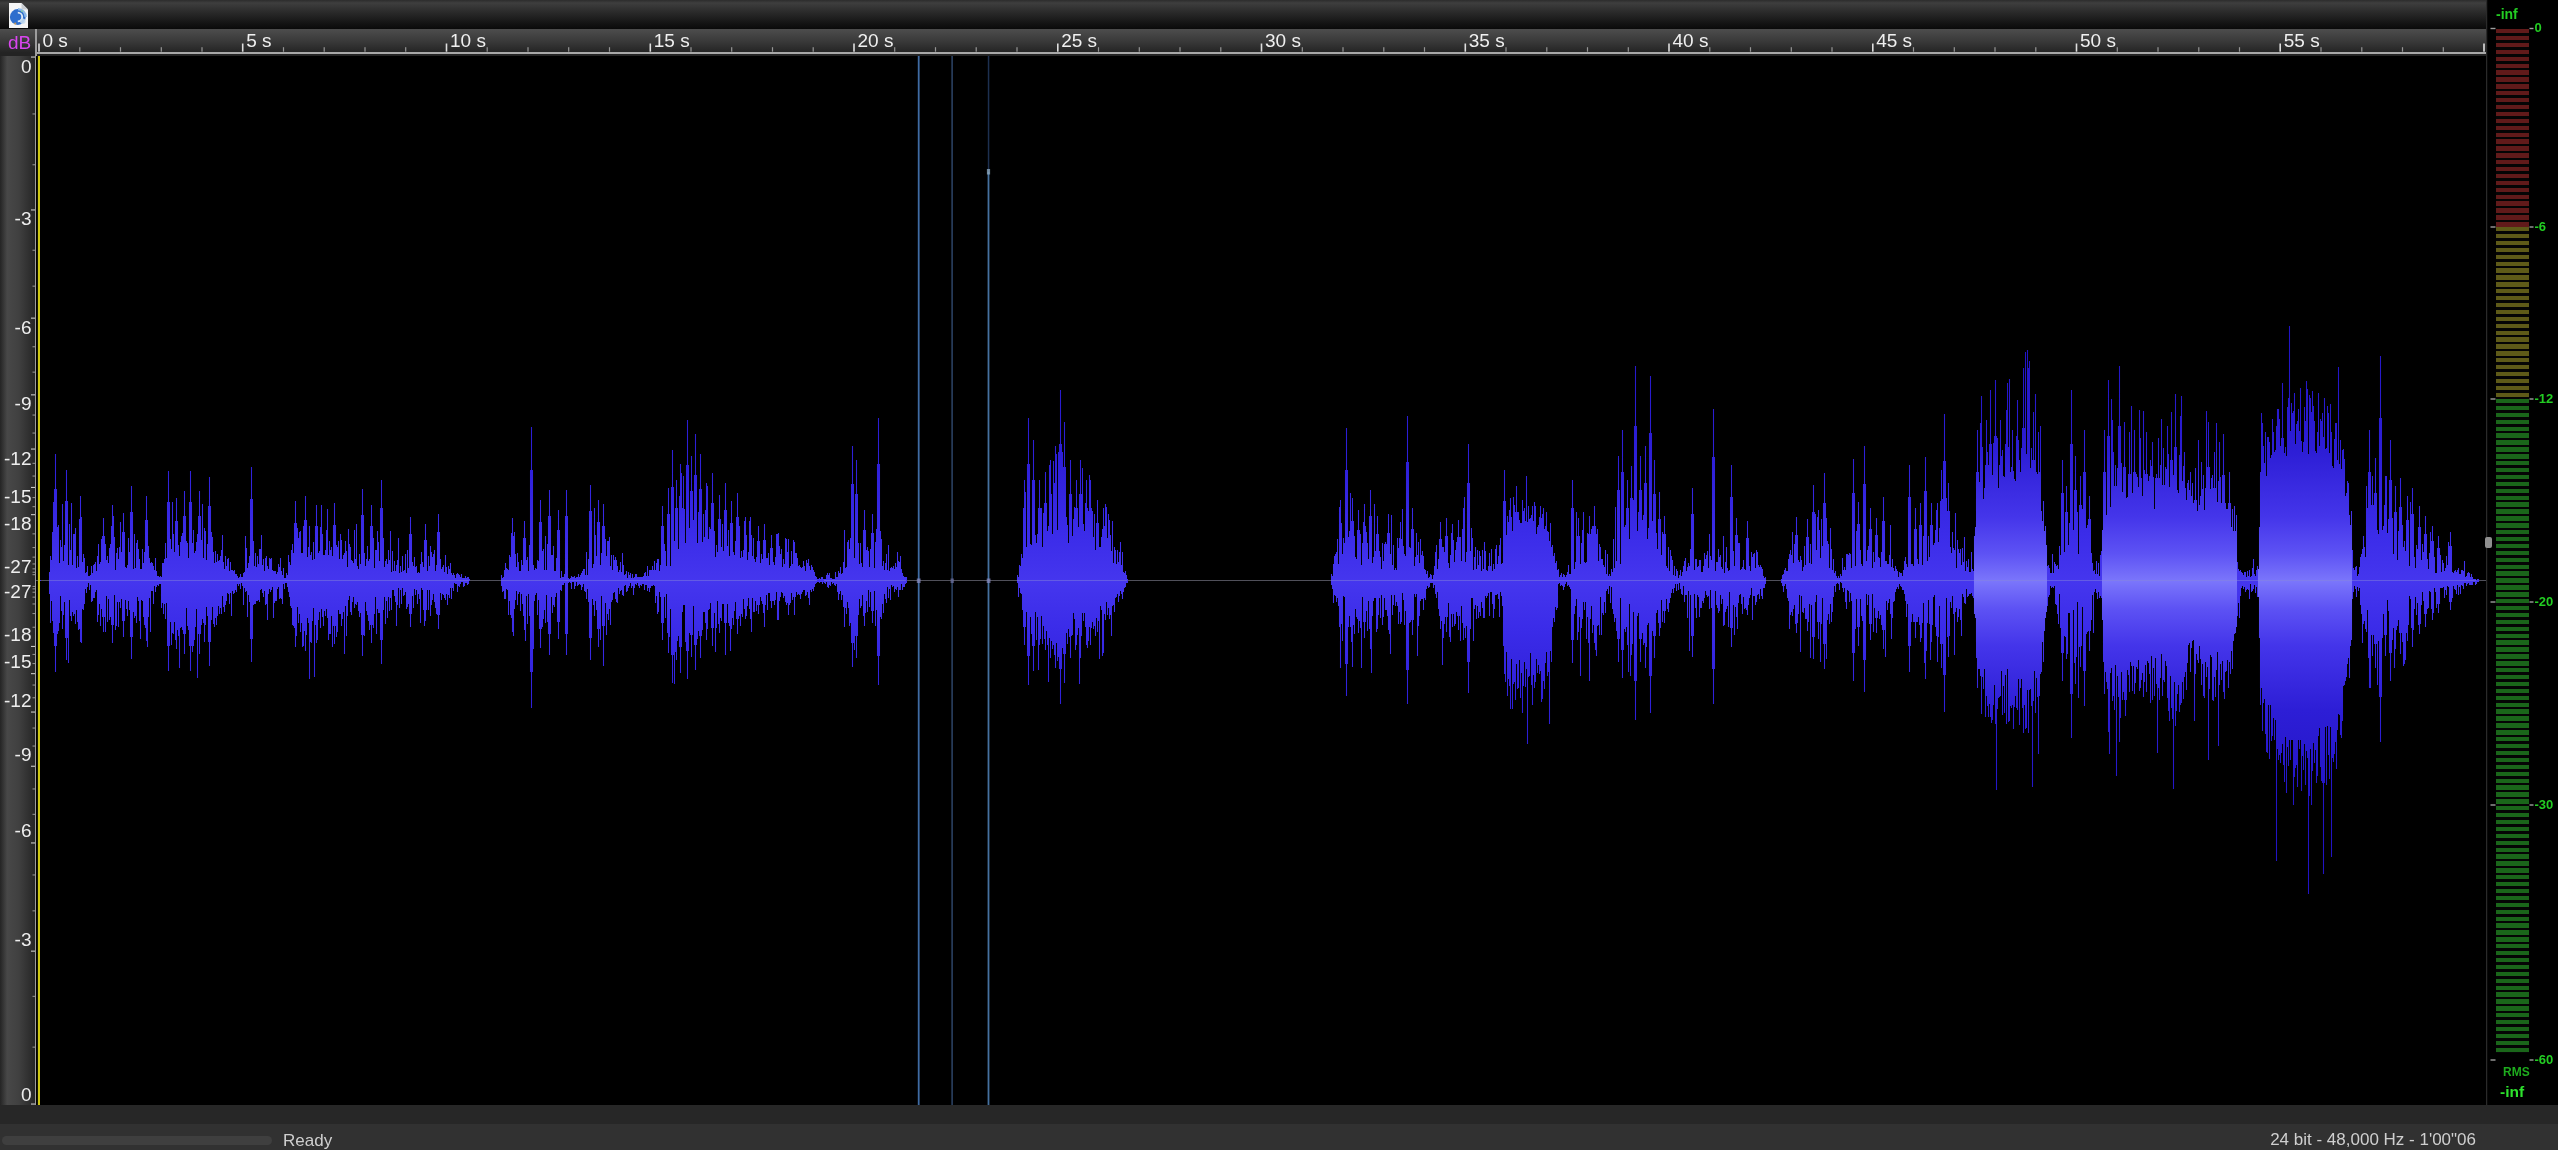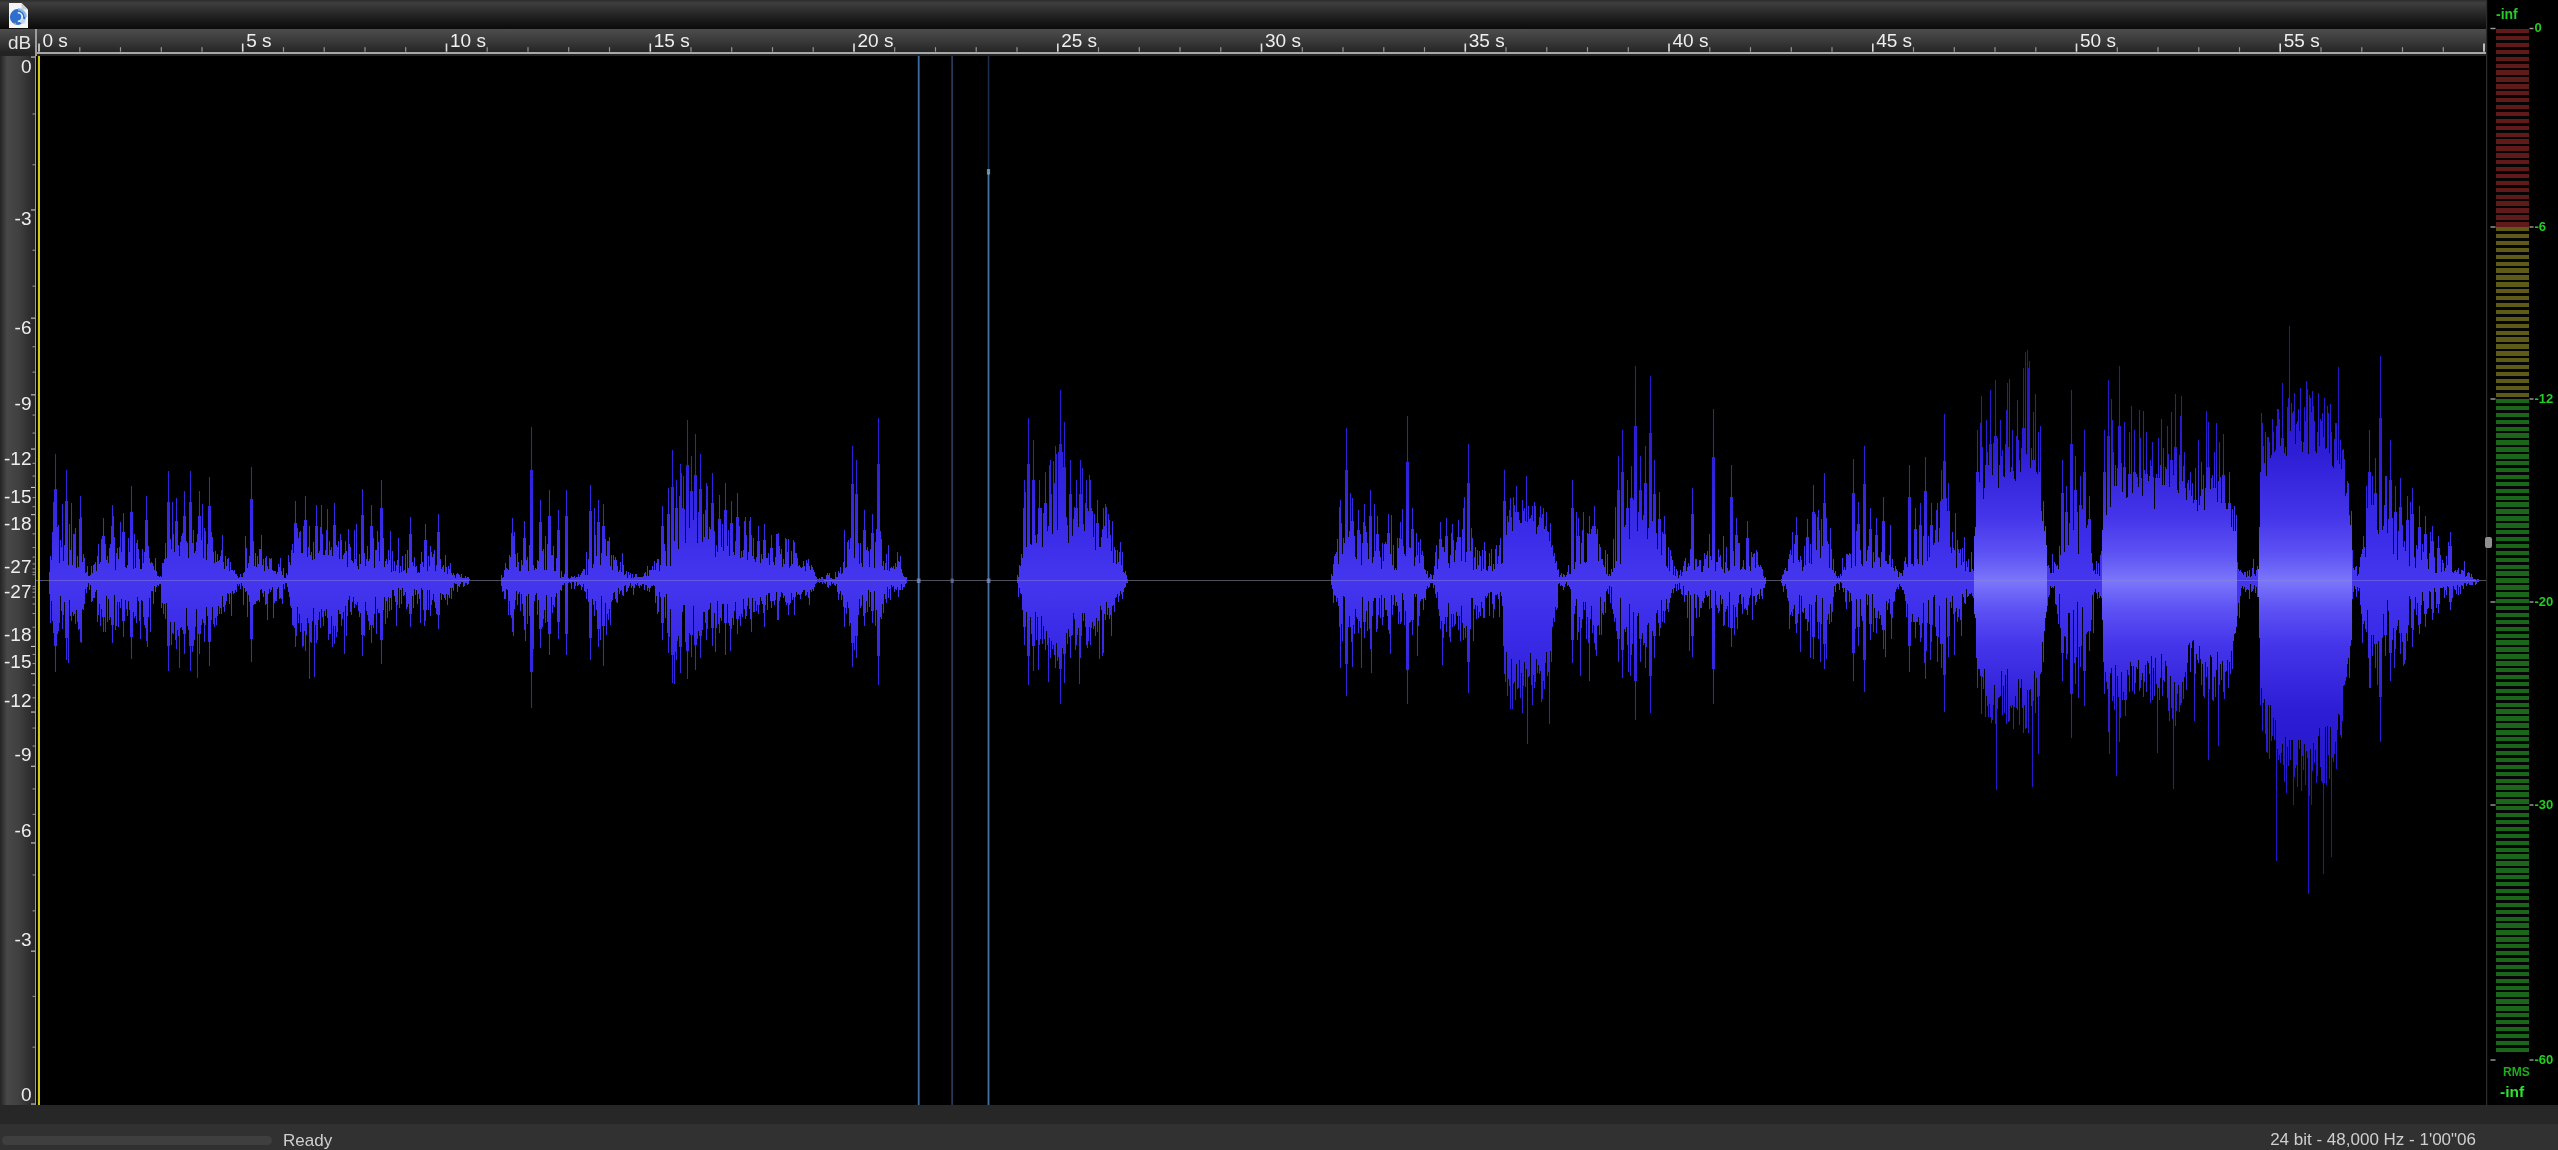--- a/index.html
+++ b/index.html
@@ -26,21 +26,21 @@
 <path d="M1 1 h12.5 l6.5 6.5 V26 H1 Z" fill="#f5f5f5"></path>
 <path d="M13.5 1 l6.5 6.5 h-6.5 Z" fill="#c9cdd2"></path>
 <circle cx="9.8" cy="15" r="7.9" fill="#2e6ecd"></circle>
 <path d="M10 7.1 a7.9 7.9 0 0 1 7.7 7.9" fill="none" stroke="#8cb9e8" stroke-width="2.4"></path>
 <path d="M9.8 10.6 a4.4 4.4 0 0 1 4.4 4.4 a4.4 4.4 0 0 1 -4.4 4.4" fill="none" stroke="#ddeaf6" stroke-width="1.9"></path>
 <circle cx="14.8" cy="19.2" r="2.7" fill="#c8ddF0" opacity="0.9"></circle>
 <circle cx="7.2" cy="21.6" r="1.1" fill="#e8a23c" opacity="0.8"></circle>
 <circle cx="13.9" cy="9.3" r="1" fill="#7fd08a" opacity="0.7"></circle>
 </svg>
 <div class="abs" id="dbcell"></div>
-<div class="abs" style="left:8px;top:32px;font-size:19px;color:#e5e5e5;transform:translateZ(0)">dB</div>
+<div class="abs" style="left:8px;top:32px;font-size:19px;color:#d946ef;transform:translateZ(0)">dB</div>
 <div class="abs" id="ruler"></div>
 <svg width="2450" height="28" viewBox="36 29 2450 28" style="position:absolute;left:36px;top:29px;opacity:0.99;transform:translateZ(0)">
     <rect x="38.2" y="43.5" width="1.6" height="8.2" fill="#e0e0e0"></rect>
     <text x="42.5" y="46.8" font-size="19" fill="#f2f2f2">0 s</text>
     <rect x="79.2" y="47.2" width="1.2" height="4.5" fill="#989898"></rect>
     <rect x="119.9" y="47.2" width="1.2" height="4.5" fill="#989898"></rect>
     <rect x="160.7" y="47.2" width="1.2" height="4.5" fill="#989898"></rect>
     <rect x="201.4" y="47.2" width="1.2" height="4.5" fill="#989898"></rect>
     <rect x="241.9" y="43.5" width="1.6" height="8.2" fill="#e0e0e0"></rect>
     <text x="246.2" y="46.8" font-size="19" fill="#f2f2f2">5 s</text>

